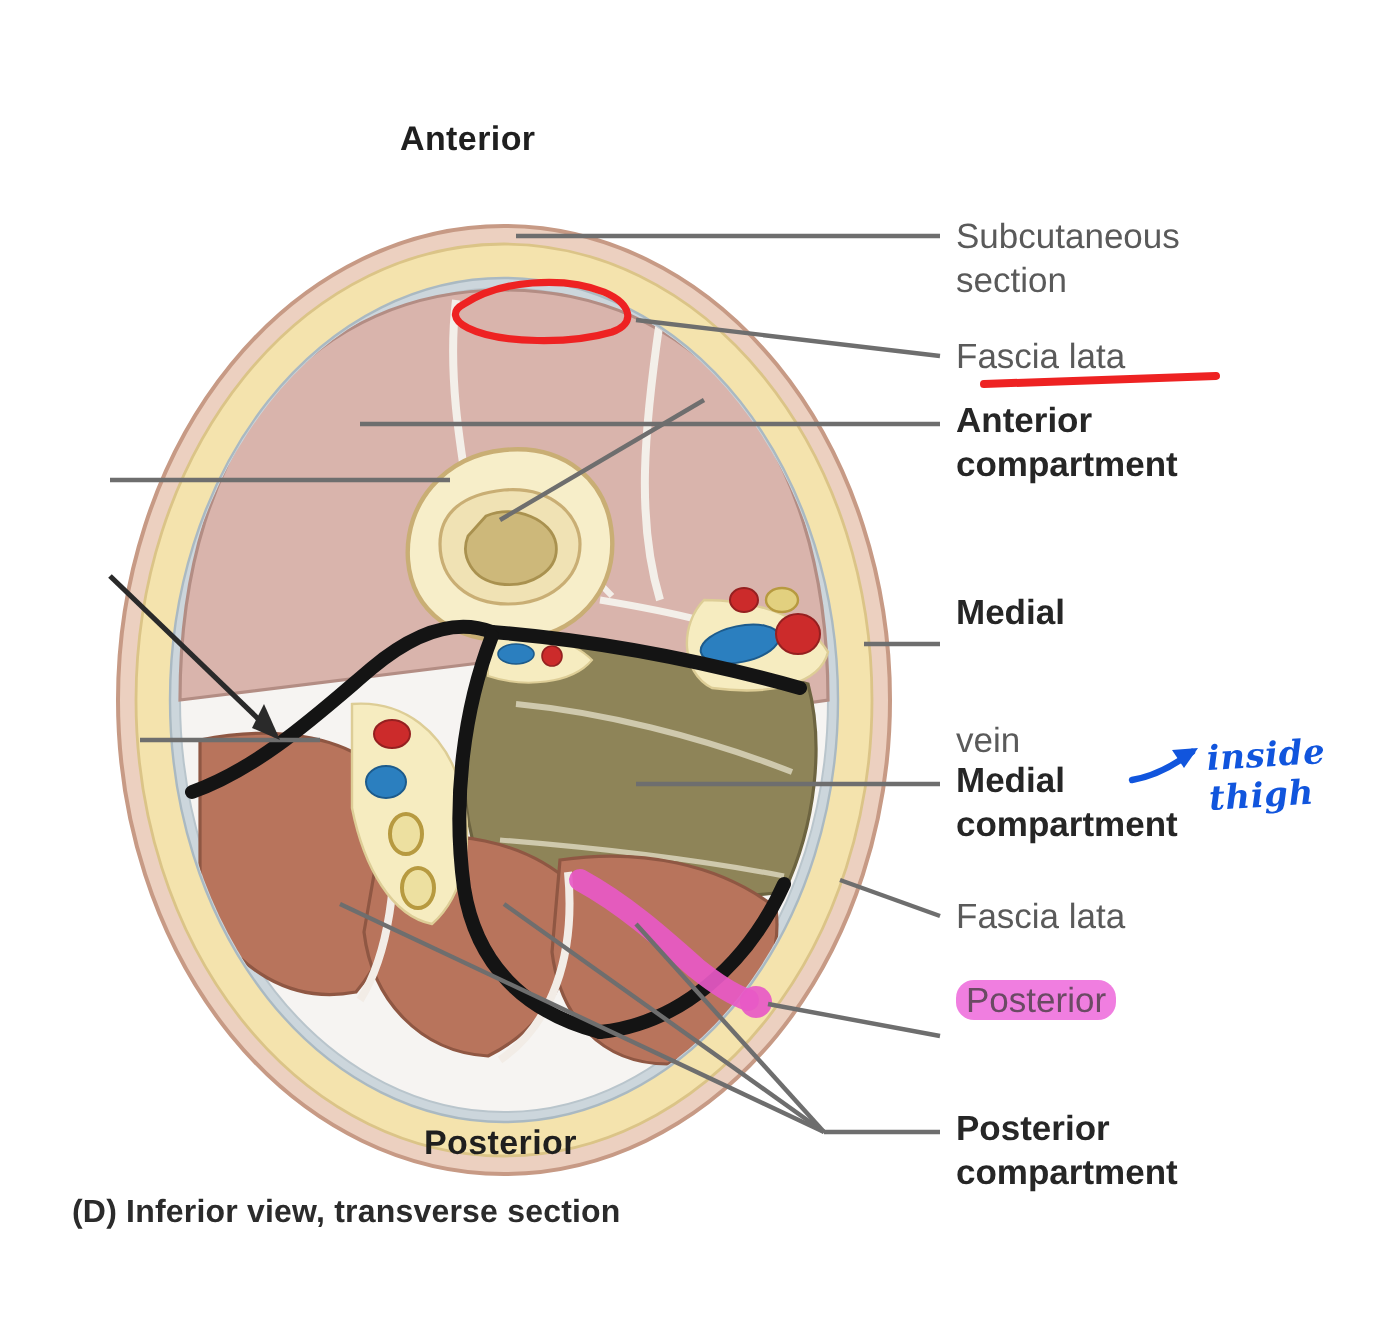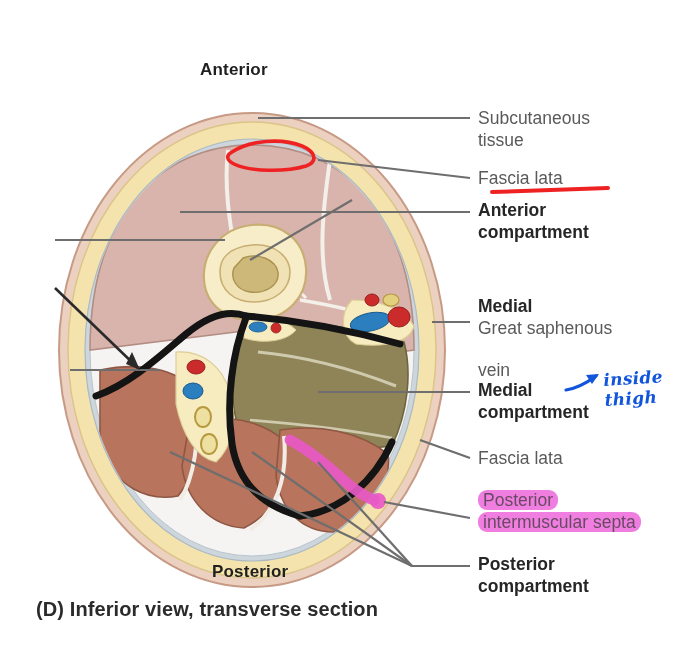--- a/index.html
+++ b/index.html
@@ -8,21 +8,21 @@
     width:690px;height:663px;position:relative;overflow:hidden;
     font-family:"Liberation Sans", sans-serif;
     -webkit-font-smoothing:antialiased;
   }
   #stage{position:absolute;inset:0;width:628px;height:663px;}
   svg#diagram{position:absolute;left:0;top:0;width:690px;height:663px;display:block;}
 
   .lbl{position:absolute;white-space:nowrap;color:#3b3b3b;}
 
   .orient{font-size:17px;font-weight:bold;color:#1f1f1f;letter-spacing:.2px;}
-  .caption{font-size:20px;font-weight:bold;color:#2b2b2b;letter-spacing:.1px;}
+  .caption{font-size:16px;font-weight:bold;color:#2b2b2b;letter-spacing:.1px;}
 
   .leg{font-size:17.5px;line-height:21px;}
   .leg.b{font-weight:bold;color:#262626;}
   .leg.n{font-weight:normal;color:#5a5a5a;}
 
   .hl-pink{
     background:#f07ee0;color:#6a4a63;border-radius:9px;
     padding:0 5px;box-decoration-break:clone;-webkit-box-decoration-break:clone;
   }
   .handwrite{
@@ -170,42 +170,38 @@
     <g>
       <path d="M 566 390 C 578 388, 588 382, 596 376" fill="none" stroke="#1155dd" stroke-width="3.2" stroke-linecap="round"></path>
       <path d="M 599 374 L 586 375 L 592 384 Z" fill="#1155dd"></path>
     </g>
   </svg>
 
   <div class="lbl orient" style="left:200px;top:60px;">Anterior</div>
   <div class="lbl orient" style="left:212px;top:562px;">Posterior</div>
 
   <div class="lbl leg n" style="left:478px;top:108px;">Subcutaneous</div>
-  <div class="lbl leg n" style="left:478px;top:130px;">tissue</div>
+  <div class="lbl leg n" style="left:478px;top:130px;">section</div>
 
   <div class="lbl leg n" style="left:478px;top:168px;">Fascia lata</div>
 
   <div class="lbl leg b" style="left:478px;top:200px;">Anterior</div>
   <div class="lbl leg b" style="left:478px;top:222px;">compartment</div>
 
   <div class="lbl leg b" style="left:478px;top:296px;">Medial</div>
-  <div class="lbl leg n" style="left:478px;top:318px;">Great saphenous</div>
   <div class="lbl leg n" style="left:478px;top:340px;margin-top:20px;">vein</div>
 
   <div class="lbl leg b" style="left:478px;top:380px;">Medial</div>
   <div class="lbl leg b" style="left:478px;top:402px;">compartment</div>
 
   <div class="lbl leg n" style="left:478px;top:448px;">Fascia lata</div>
 
   <div class="lbl leg n" style="left:478px;top:490px;">
     <span class="hl-pink">Posterior</span>
   </div>
-  <div class="lbl leg n" style="left:478px;top:512px;">
-    <span class="hl-pink">intermuscular septa</span>
-  </div>
 
   <div class="lbl leg b" style="left:478px;top:554px;">Posterior</div>
   <div class="lbl leg b" style="left:478px;top:576px;">compartment</div>
 
   <div class="handwrite" style="left:604px;top:370px;">inside thigh</div>
 
   <div class="lbl caption" style="left:36px;top:598px;">(D) Inferior view, transverse section</div>
 
 </div>
 

